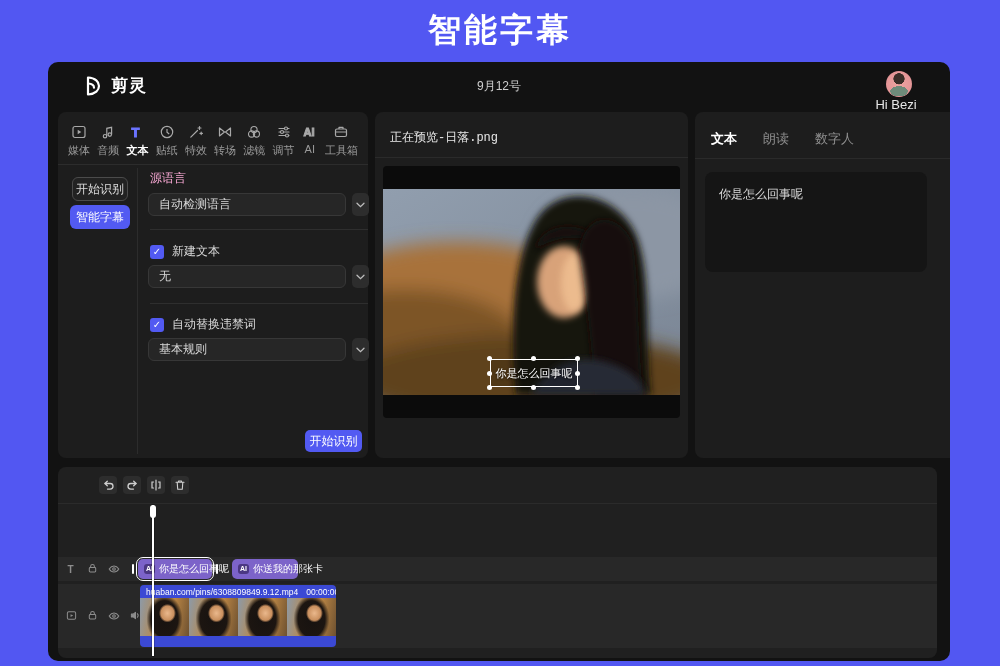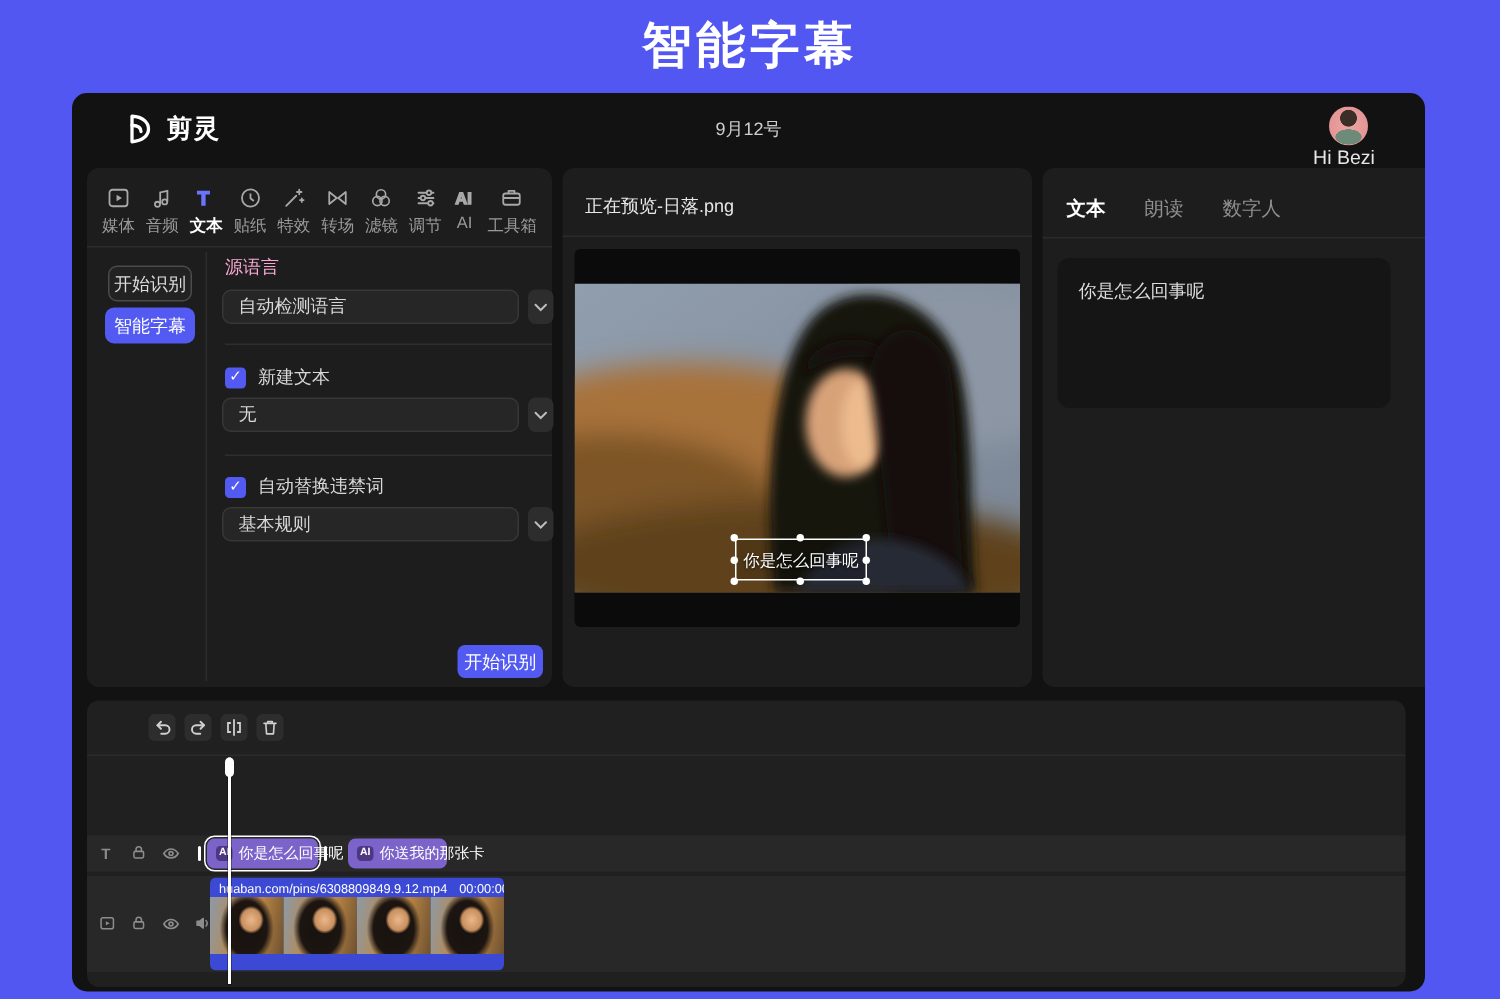--- a/index.html
+++ b/index.html
@@ -23,21 +23,21 @@
                 radial-gradient(ellipse 55% 32% at 50% 78%, #6e8b7a 0 60%, rgba(0,0,0,0) 62%),
                 radial-gradient(circle at 50% 50%, #eda4a0 0%, #e08f93 100%); }
   .user-name { color:#e6e6e6; font-size:13px; margin-right:6px; }
   .icon-btn { width:32px; height:28px; background:#2b2b2b; border-radius:6px; display:flex; align-items:center; justify-content:center; }
   .export-btn { height:28px; padding:0 14px; background:#525af2; border-radius:6px; display:flex; align-items:center; gap:6px;
     color:#fff; font-size:13px; }
 
   
   .panel { position:absolute; background:#1d1d1d; border-radius:8px; }
   .left-panel  { left:10px; top:50px; width:310px; height:346px; }
-  .center-panel{ left:327px; top:50px; width:313px; height:346px; }
+  .center-panel{ left:327px; top:50px; width:313px; height:346px;font-family:Liberation Mono, monospace; }
   .right-panel { left:647px; top:50px; width:290px; height:346px; }
   .timeline-panel { left:10px; top:405px; width:879px; height:191px; background:#202020; }
 
   
   .ribbon { position:absolute; left:0; top:6px; width:100%; height:46px; display:flex; justify-content:space-between; padding:0 10px; }
   .ribbon-tab { display:flex; flex-direction:column; align-items:center; gap:3px; padding-top:6px; color:#9a9a9a; font-size:11px; }
   .ribbon-tab svg { stroke:#a8a8a8; }
   .ribbon-tab.active { color:#fff; font-weight:bold; }
   .ribbon-tab.active svg { stroke:#6b74ff; }
   .ribbon-tab.active .ai-txt, .ribbon-tab.active .t-txt { fill:#6b74ff; }

